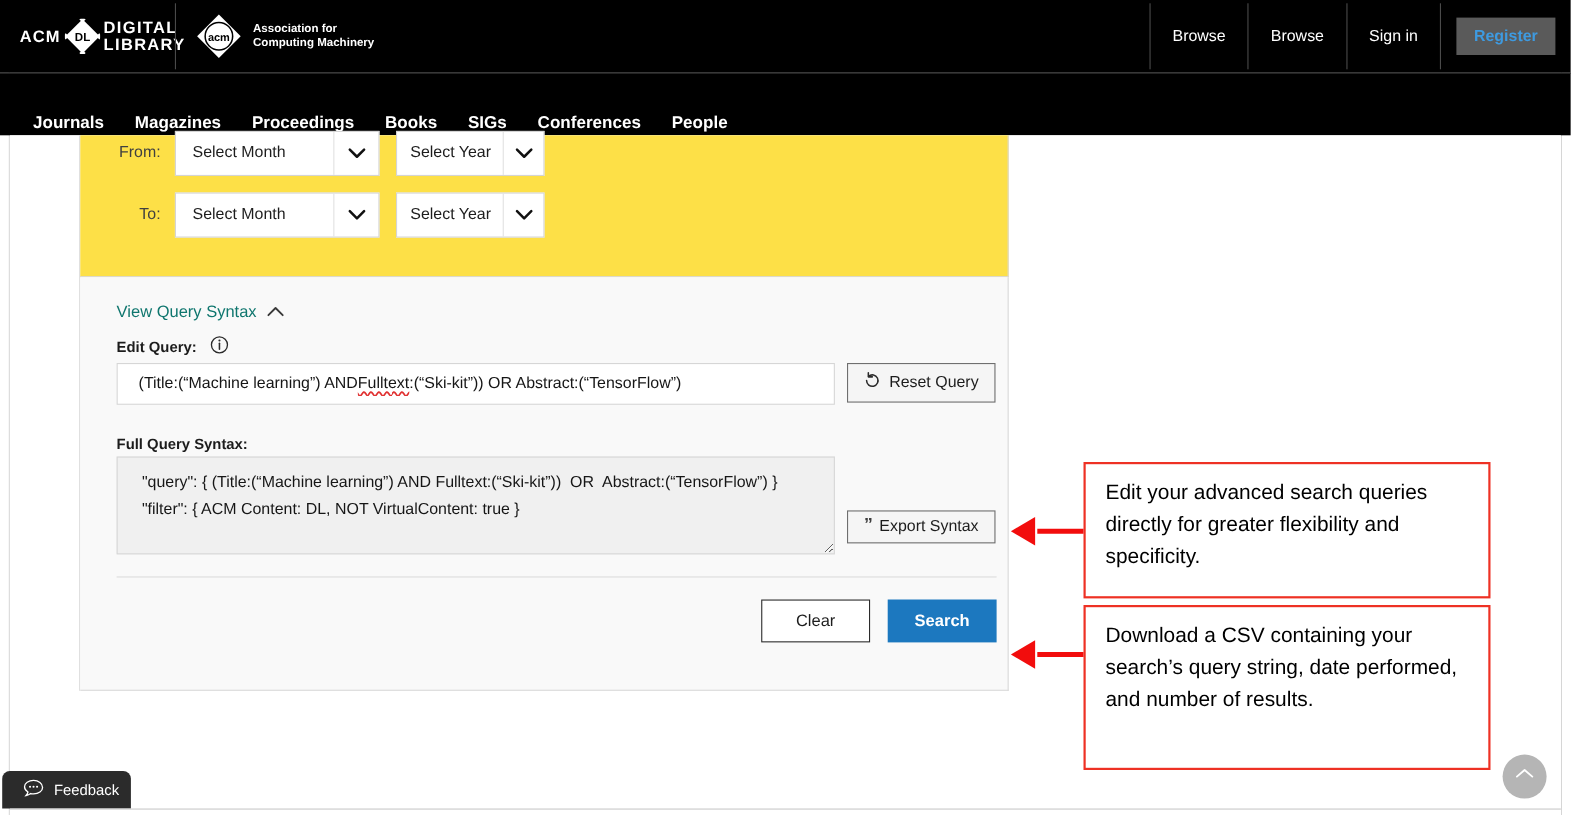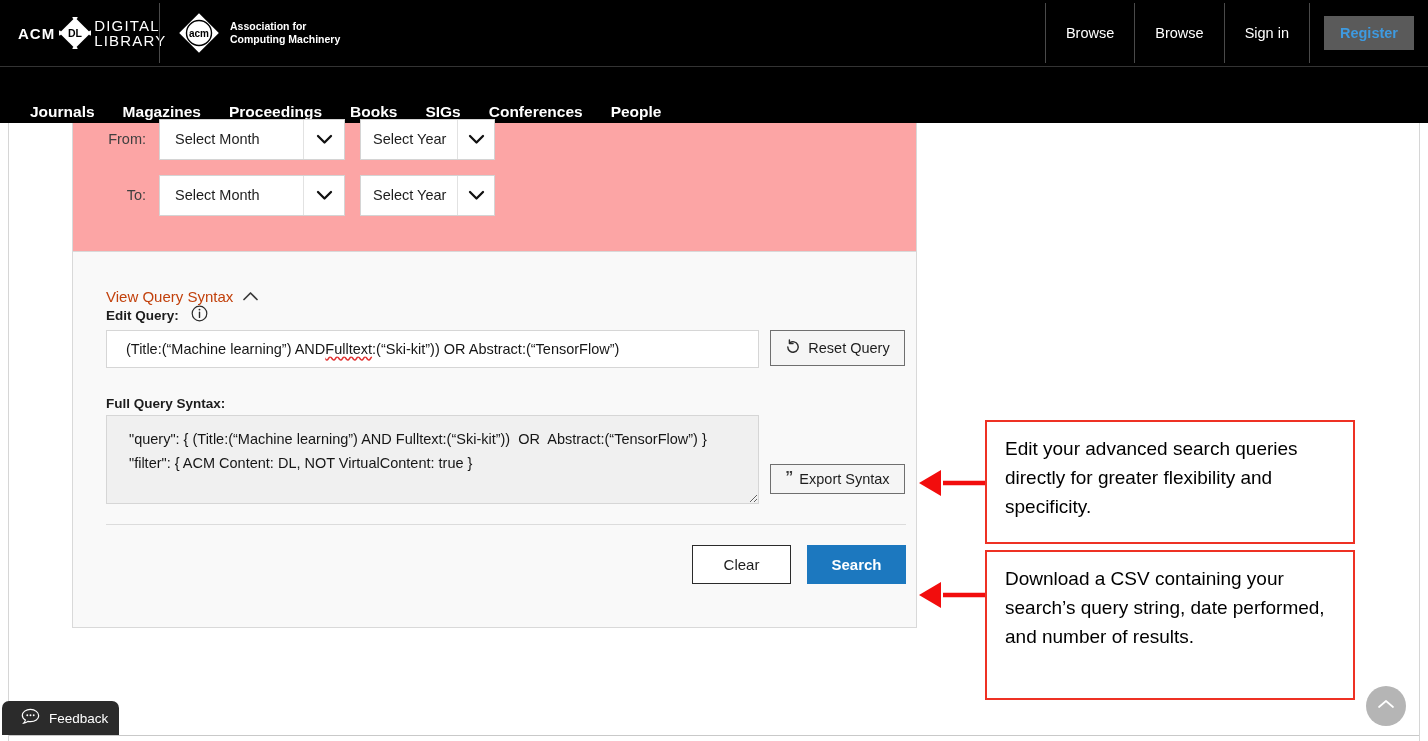--- a/index.html
+++ b/index.html
@@ -61,21 +61,21 @@
     line-height: 1;
   }
   .logo-diamond {
     width: 32px; height: 32px;
     margin: 0 3px 0 4px;
     position: relative;
   }
   .logo-dl-stack {
     color: #ffffff;
     font-size: 15px;
-    font-weight: normal;
+    font-weight: bold;
     line-height: 15px;
     letter-spacing: 1.2px;
   }
   .header-divider {
     position: absolute;
     left: 159px; top: 3px;
     width: 1px; height: 60px;
     background: #4a4a4a;
   }
   .logo-acm-assoc {
@@ -202,21 +202,21 @@
   
   #search-panel {
     position: absolute;
     left: 63px; top: 0px;
     width: 845px;
     border-left: 1px solid #d9d9d9;
     box-sizing: border-box;
   }
   #date-section {
     position: relative;
-    background: #fca5a5;
+    background: #fde047;
     border-bottom: 1px solid #d9d9d9;
     border-right: 1px solid #d9d9d9;
     padding: 0 0 22px 0;
     height: 129px;
     box-sizing: border-box;
   }
   .date-row {
     display: flex;
     align-items: center;
     height: 42px;
@@ -268,26 +268,26 @@
     position: relative;
     background: #f9f9f9;
     border-right: 1px solid #d9d9d9;
     border-bottom: 1px solid #d9d9d9;
     padding: 24px 0 0 0;
     height: 376px;
     box-sizing: border-box;
   }
   #view-query-syntax {
     position: absolute;
-    left: 33px; top: 36px;
+    left: 33px; top: 23px;
     display: flex;
     align-items: center;
     cursor: pointer;
     font-size: 15px;
-    color: #c2410c;
+    color: #0f766e;
   }
   #view-query-syntax .chev { margin-left: 9px; display: flex; }
 
   .field-label {
     position: absolute;
     font-size: 13.5px;
     font-weight: bold;
     color: #1c1c1c;
   }
   #edit-query-label { left: 33px; top: 56px; }

